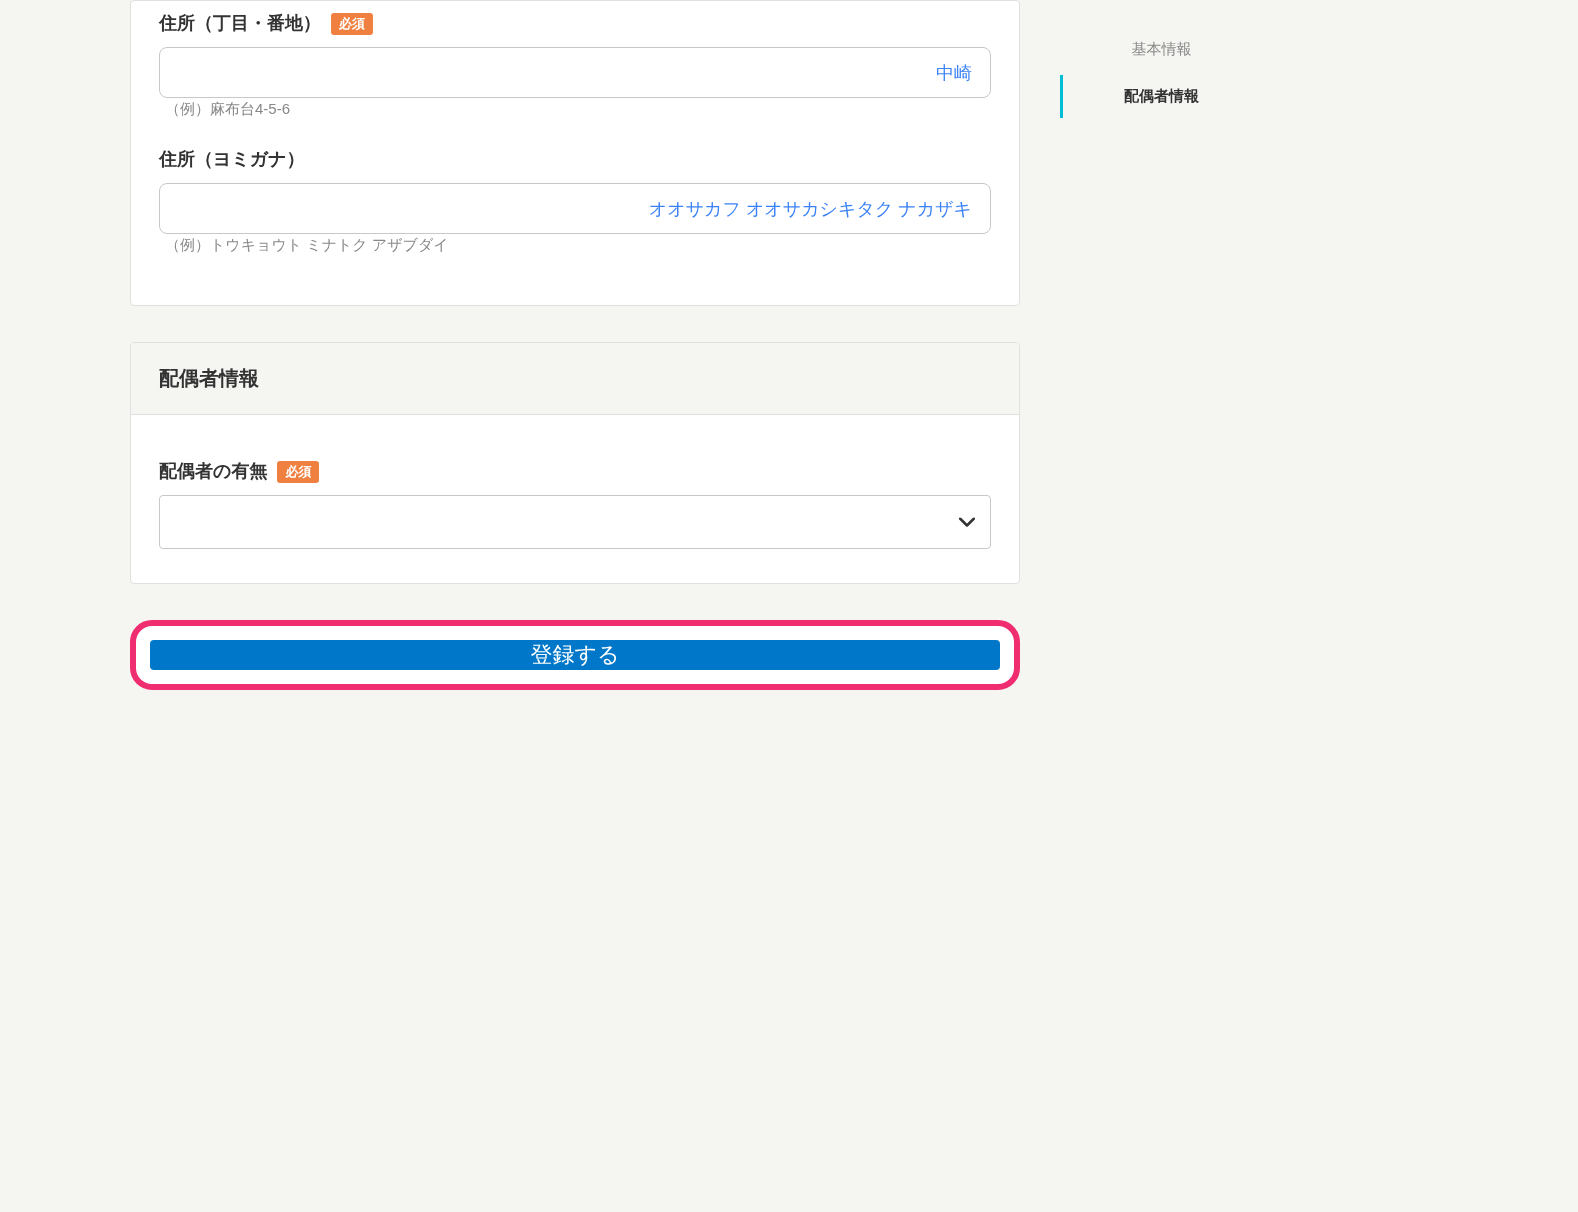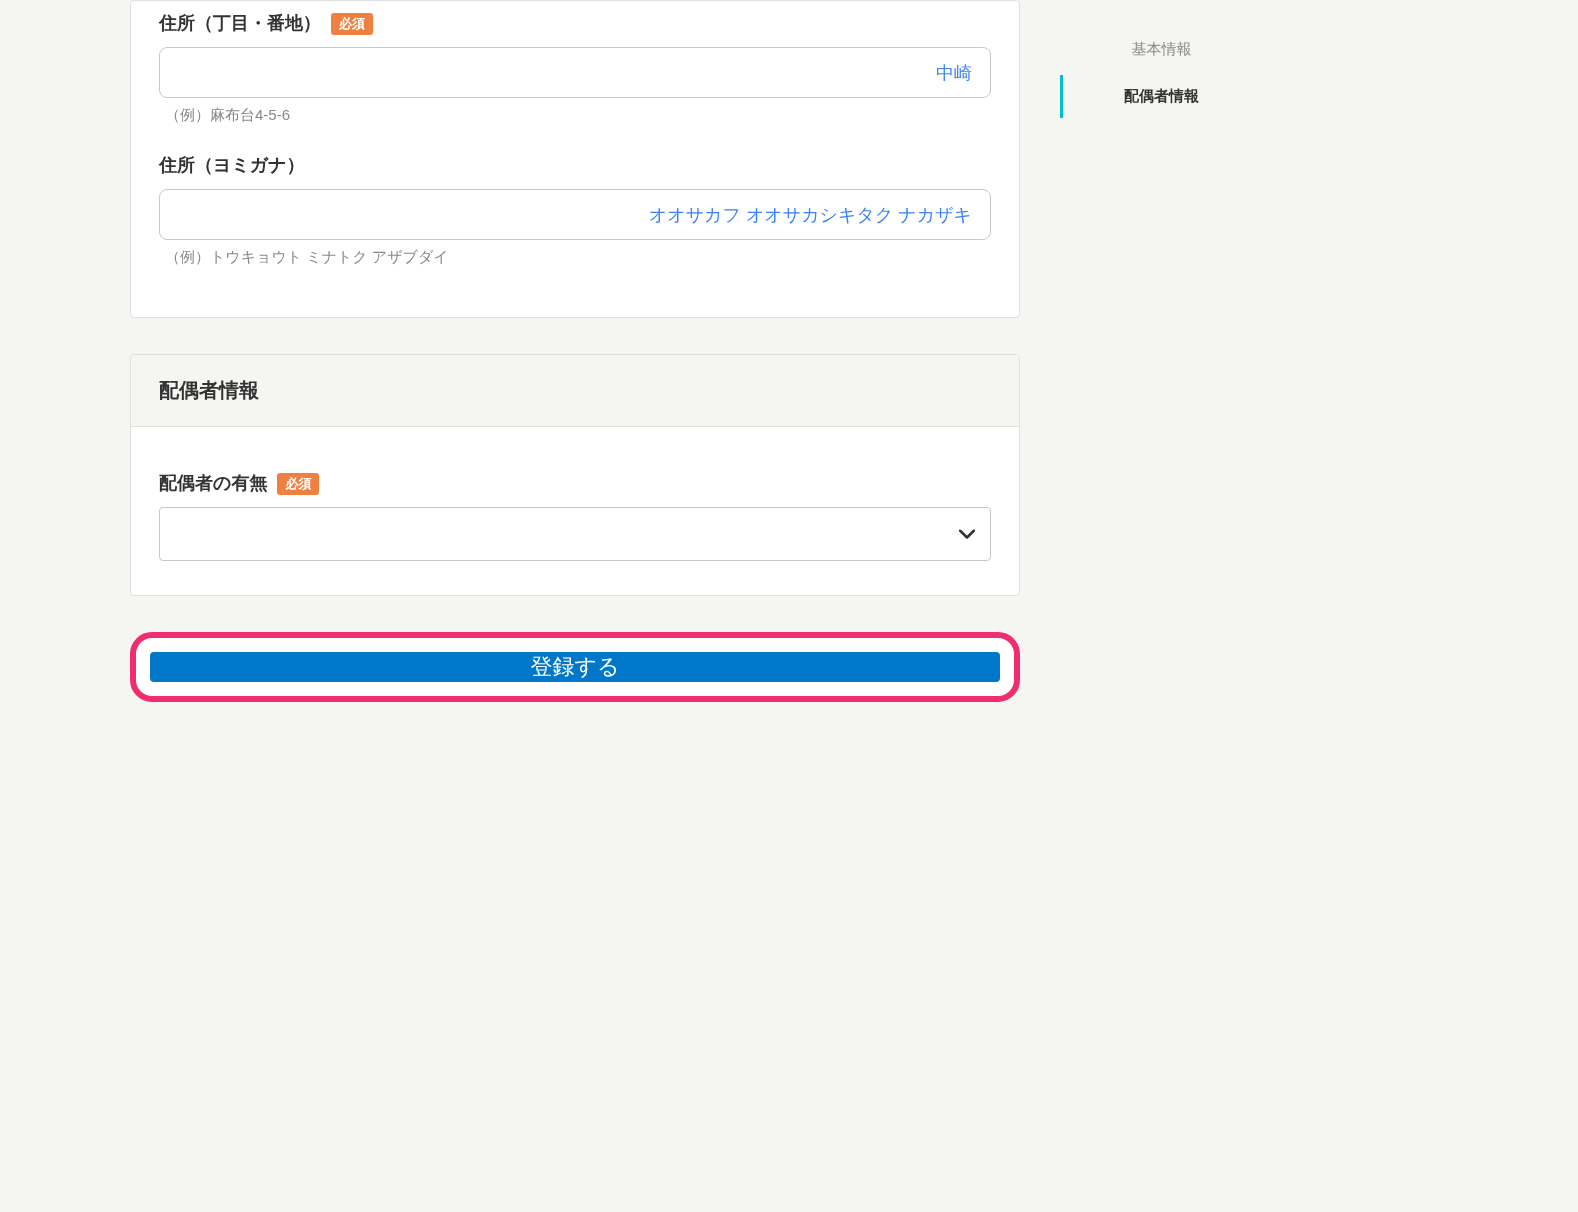--- a/index.html
+++ b/index.html
@@ -75,21 +75,21 @@
       width: 100%;
       padding: 14px 18px;
       font-size: 18px;
       border: 1px solid #c8c8c8;
       border-radius: 8px;
       background: #fff;
       color: #3b82f6;
       text-align: right;
     }
     .help-text {
-      margin-top: 8px;
+      margin-top: 2px;
       font-size: 15px;
       color: #888;
       padding-left: 6px;
     }
     .select-wrapper {
       position: relative;
       width: 100%;
     }
     .select-input {
       width: 100%;

